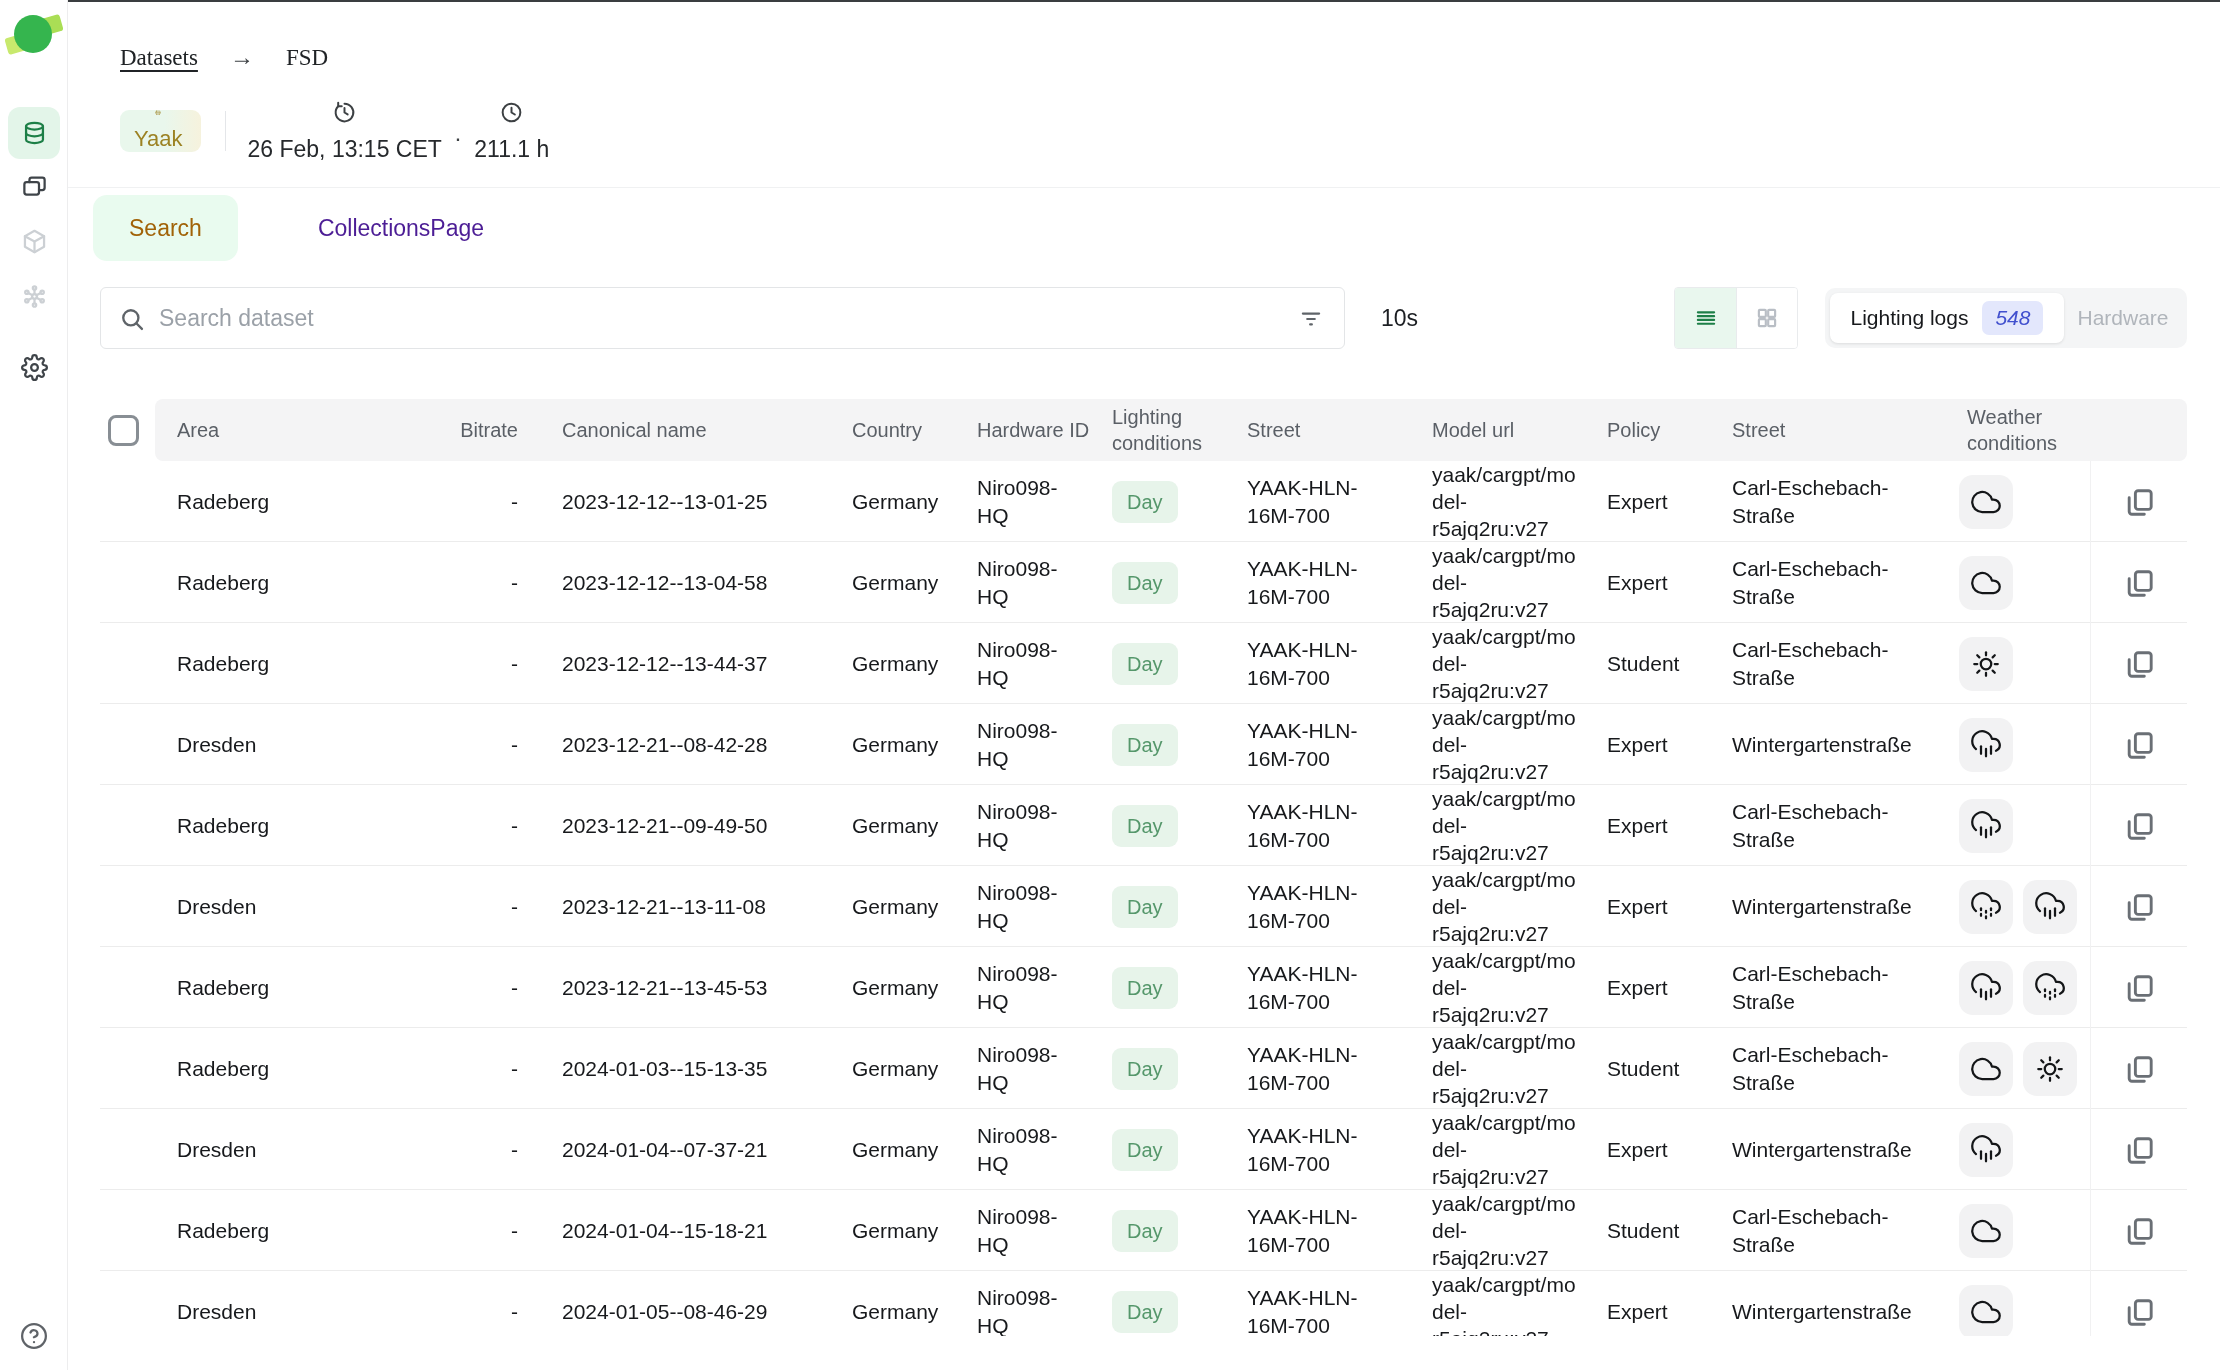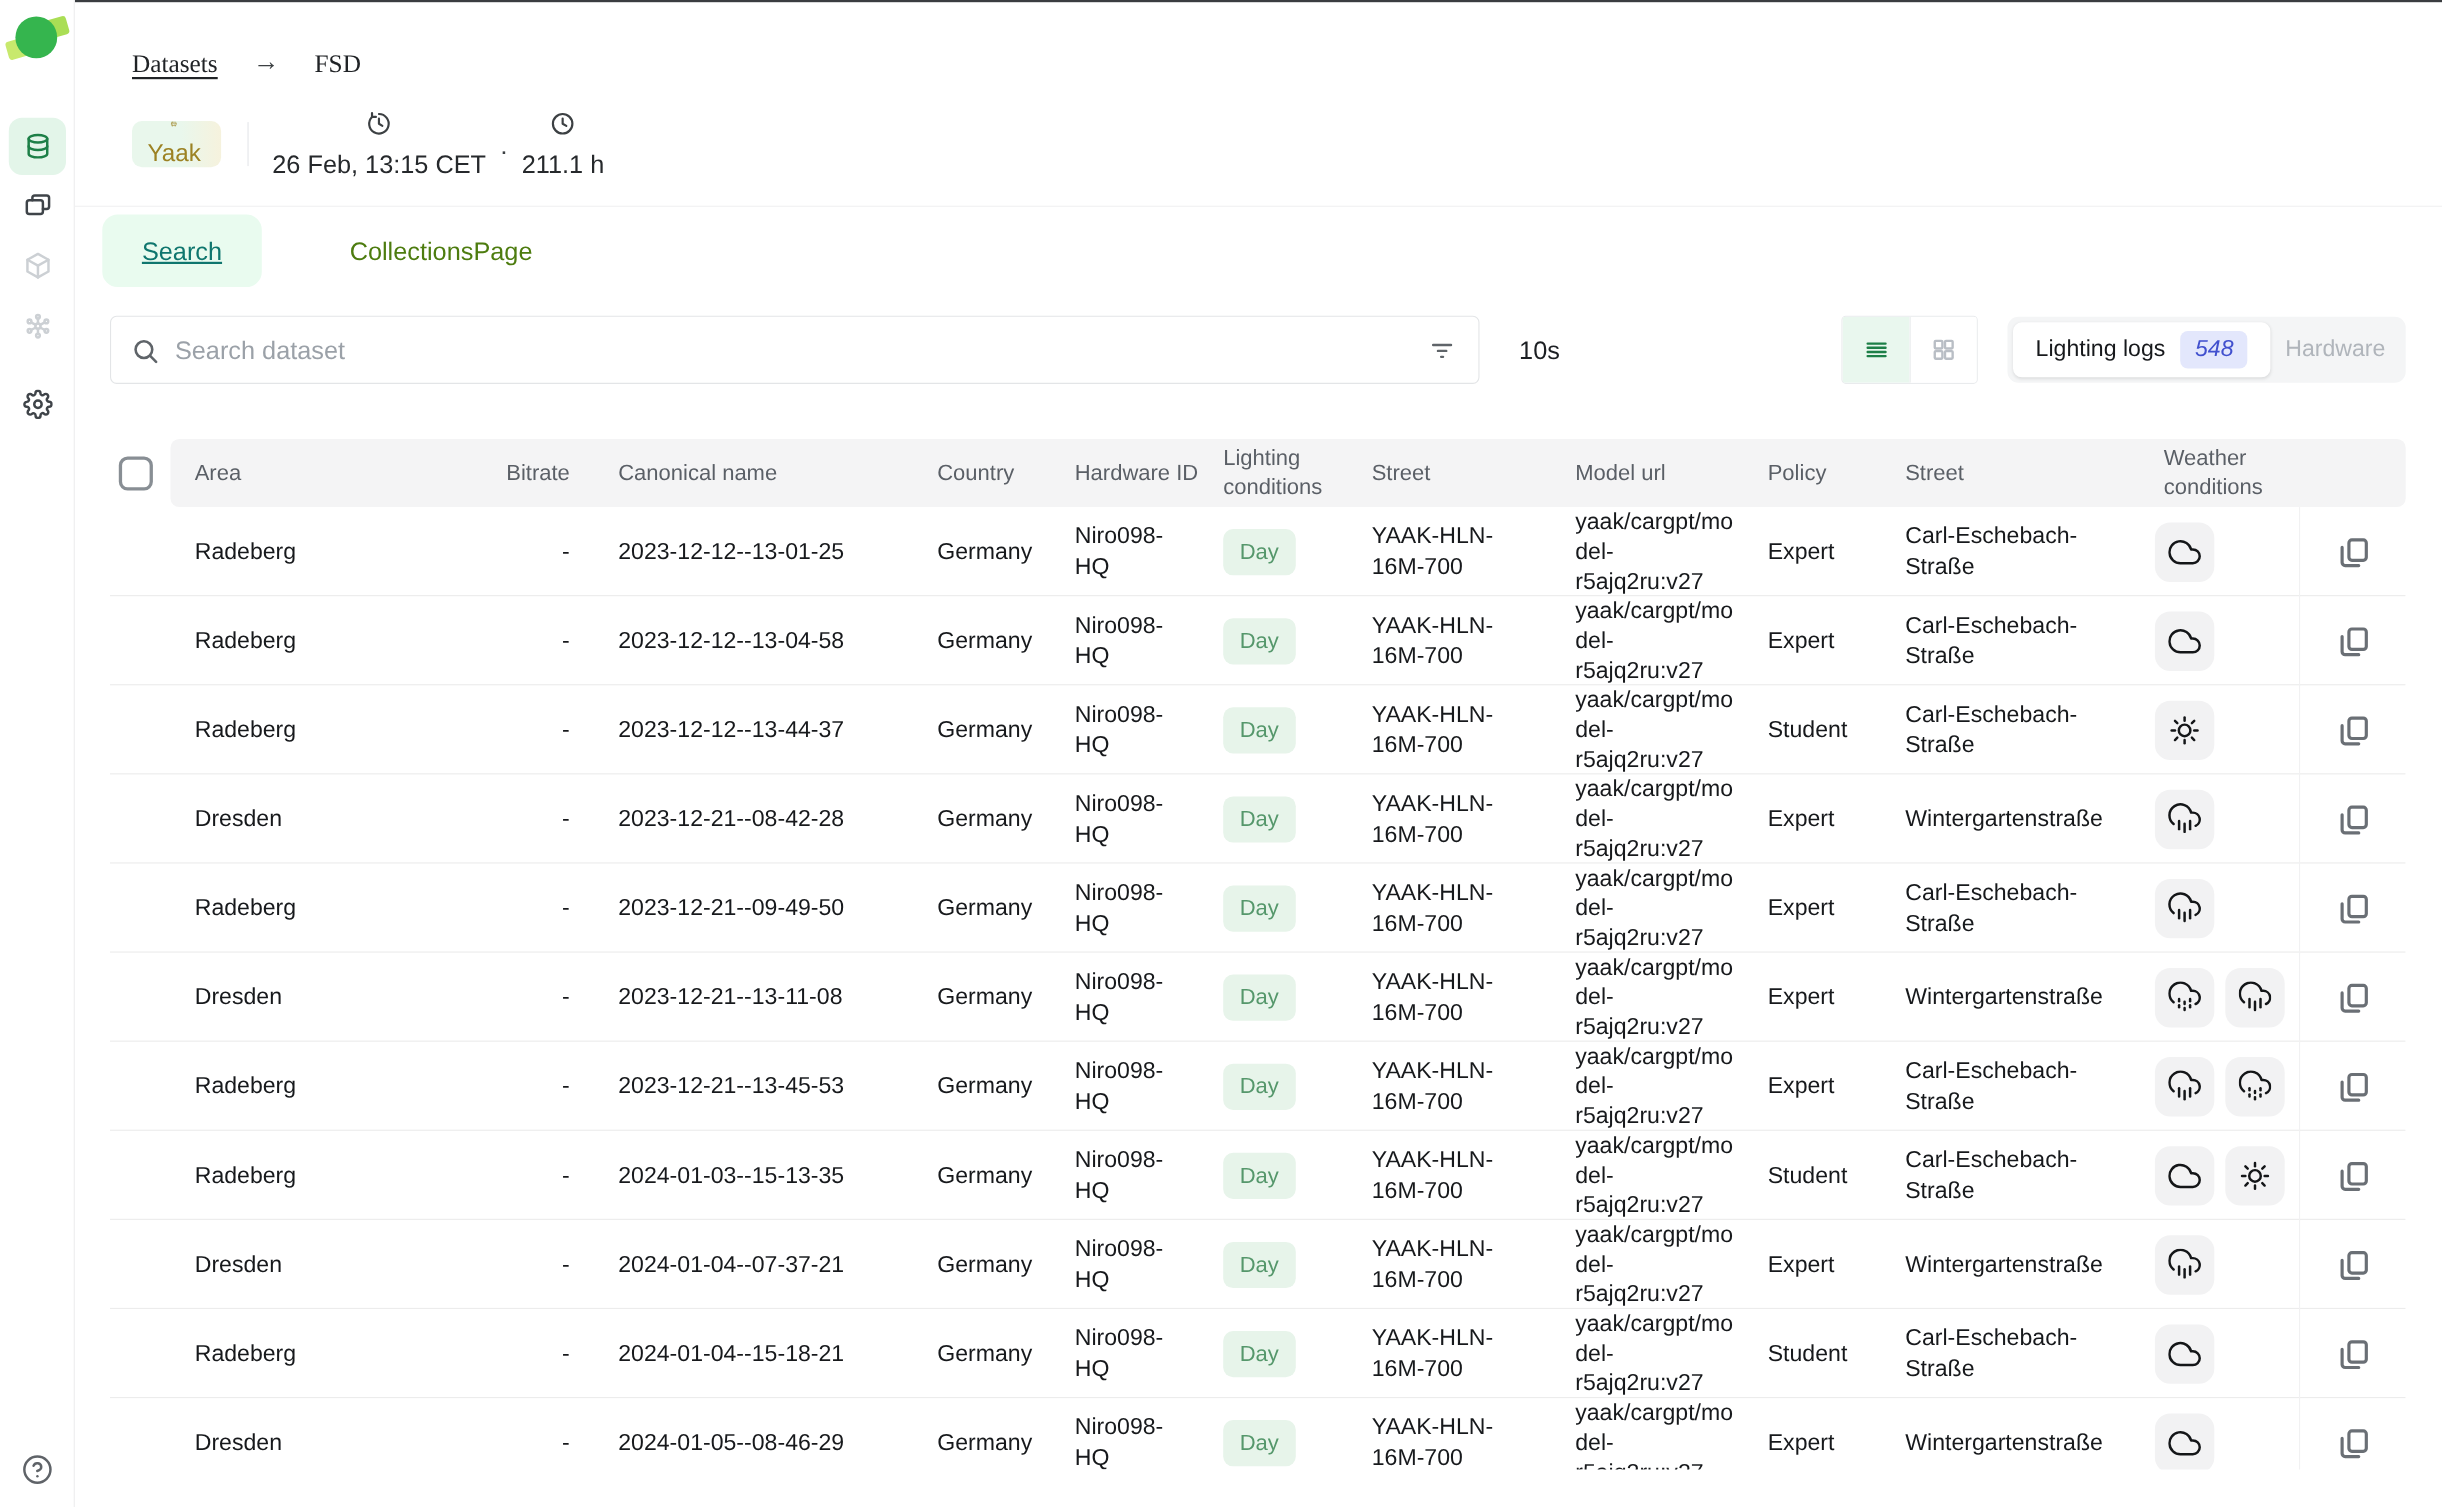--- a/index.html
+++ b/index.html
@@ -38,22 +38,22 @@
     background:linear-gradient(90deg,#e9f7ec 55%, #f6f2dd 100%); color:#9c8223; font-size:22px; font-weight:500;flex-direction:column; }
   .yaak-badge svg { width:24px; height:24px; }
   .meta-divider { width:1px; height:40px; background:#e4e6e9; margin:0 22px 0 24px; }
   .meta-time { display:flex; align-items:center; gap:11px; font-size:23px; color:#26292c;flex-direction:column; }
   .meta-time svg { width:25px; height:25px; color:#3c4043; stroke-width:1.9; }
   .meta-dot { font-weight:700; color:#3c4043; margin:0 14px; position:relative; top:5px; }
 
   .head-divider { margin-top:35px; border-bottom:1px solid #f0f1f2; }
 
   .tabs-row { display:flex; align-items:center; gap:44px; margin:7px 0 0 25px; }
-  .tab { height:66px; display:flex; align-items:center; padding:0 36px; border-radius:14px; font-size:23px; color:#4d7c0f; cursor:pointer; }
-  .tab.active { background:#e9fbef; color:#0f766e;text-decoration:underline; }
+  .tab { height:66px; display:flex; align-items:center; padding:0 36px; border-radius:14px; font-size:23px; color:#4c1d95; cursor:pointer; }
+  .tab.active { background:#e9fbef; color:#a16207; }
 
   .toolbar { display:flex; align-items:center; margin:26px 33px 0 32px; }
   .searchbox { position:relative; width:1245px; height:62px; border:1px solid #e3e5e7; border-radius:6px; background:#fff; }
   .searchbox input { width:100%; height:100%; border:0; outline:none; background:transparent; padding:0 70px 0 58px;
     font-size:23px; color:#26292c; font-family:"Liberation Sans", sans-serif; }
   .searchbox input::placeholder { color:#9ba1a8; }
   .search-ic { position:absolute; left:17px; top:17px; width:28px; height:28px; color:#5f6469; }
   .filter-ic { position:absolute; right:20px; top:18px; width:26px; height:26px; color:#5f6469; cursor:pointer; }
   .clip-len { margin-left:36px; font-size:23px; color:#1c1f23; }
   .view-toggle { margin-left:auto; display:flex; height:62px; border:1px solid #e9ebed; border-radius:4px; overflow:hidden; }

